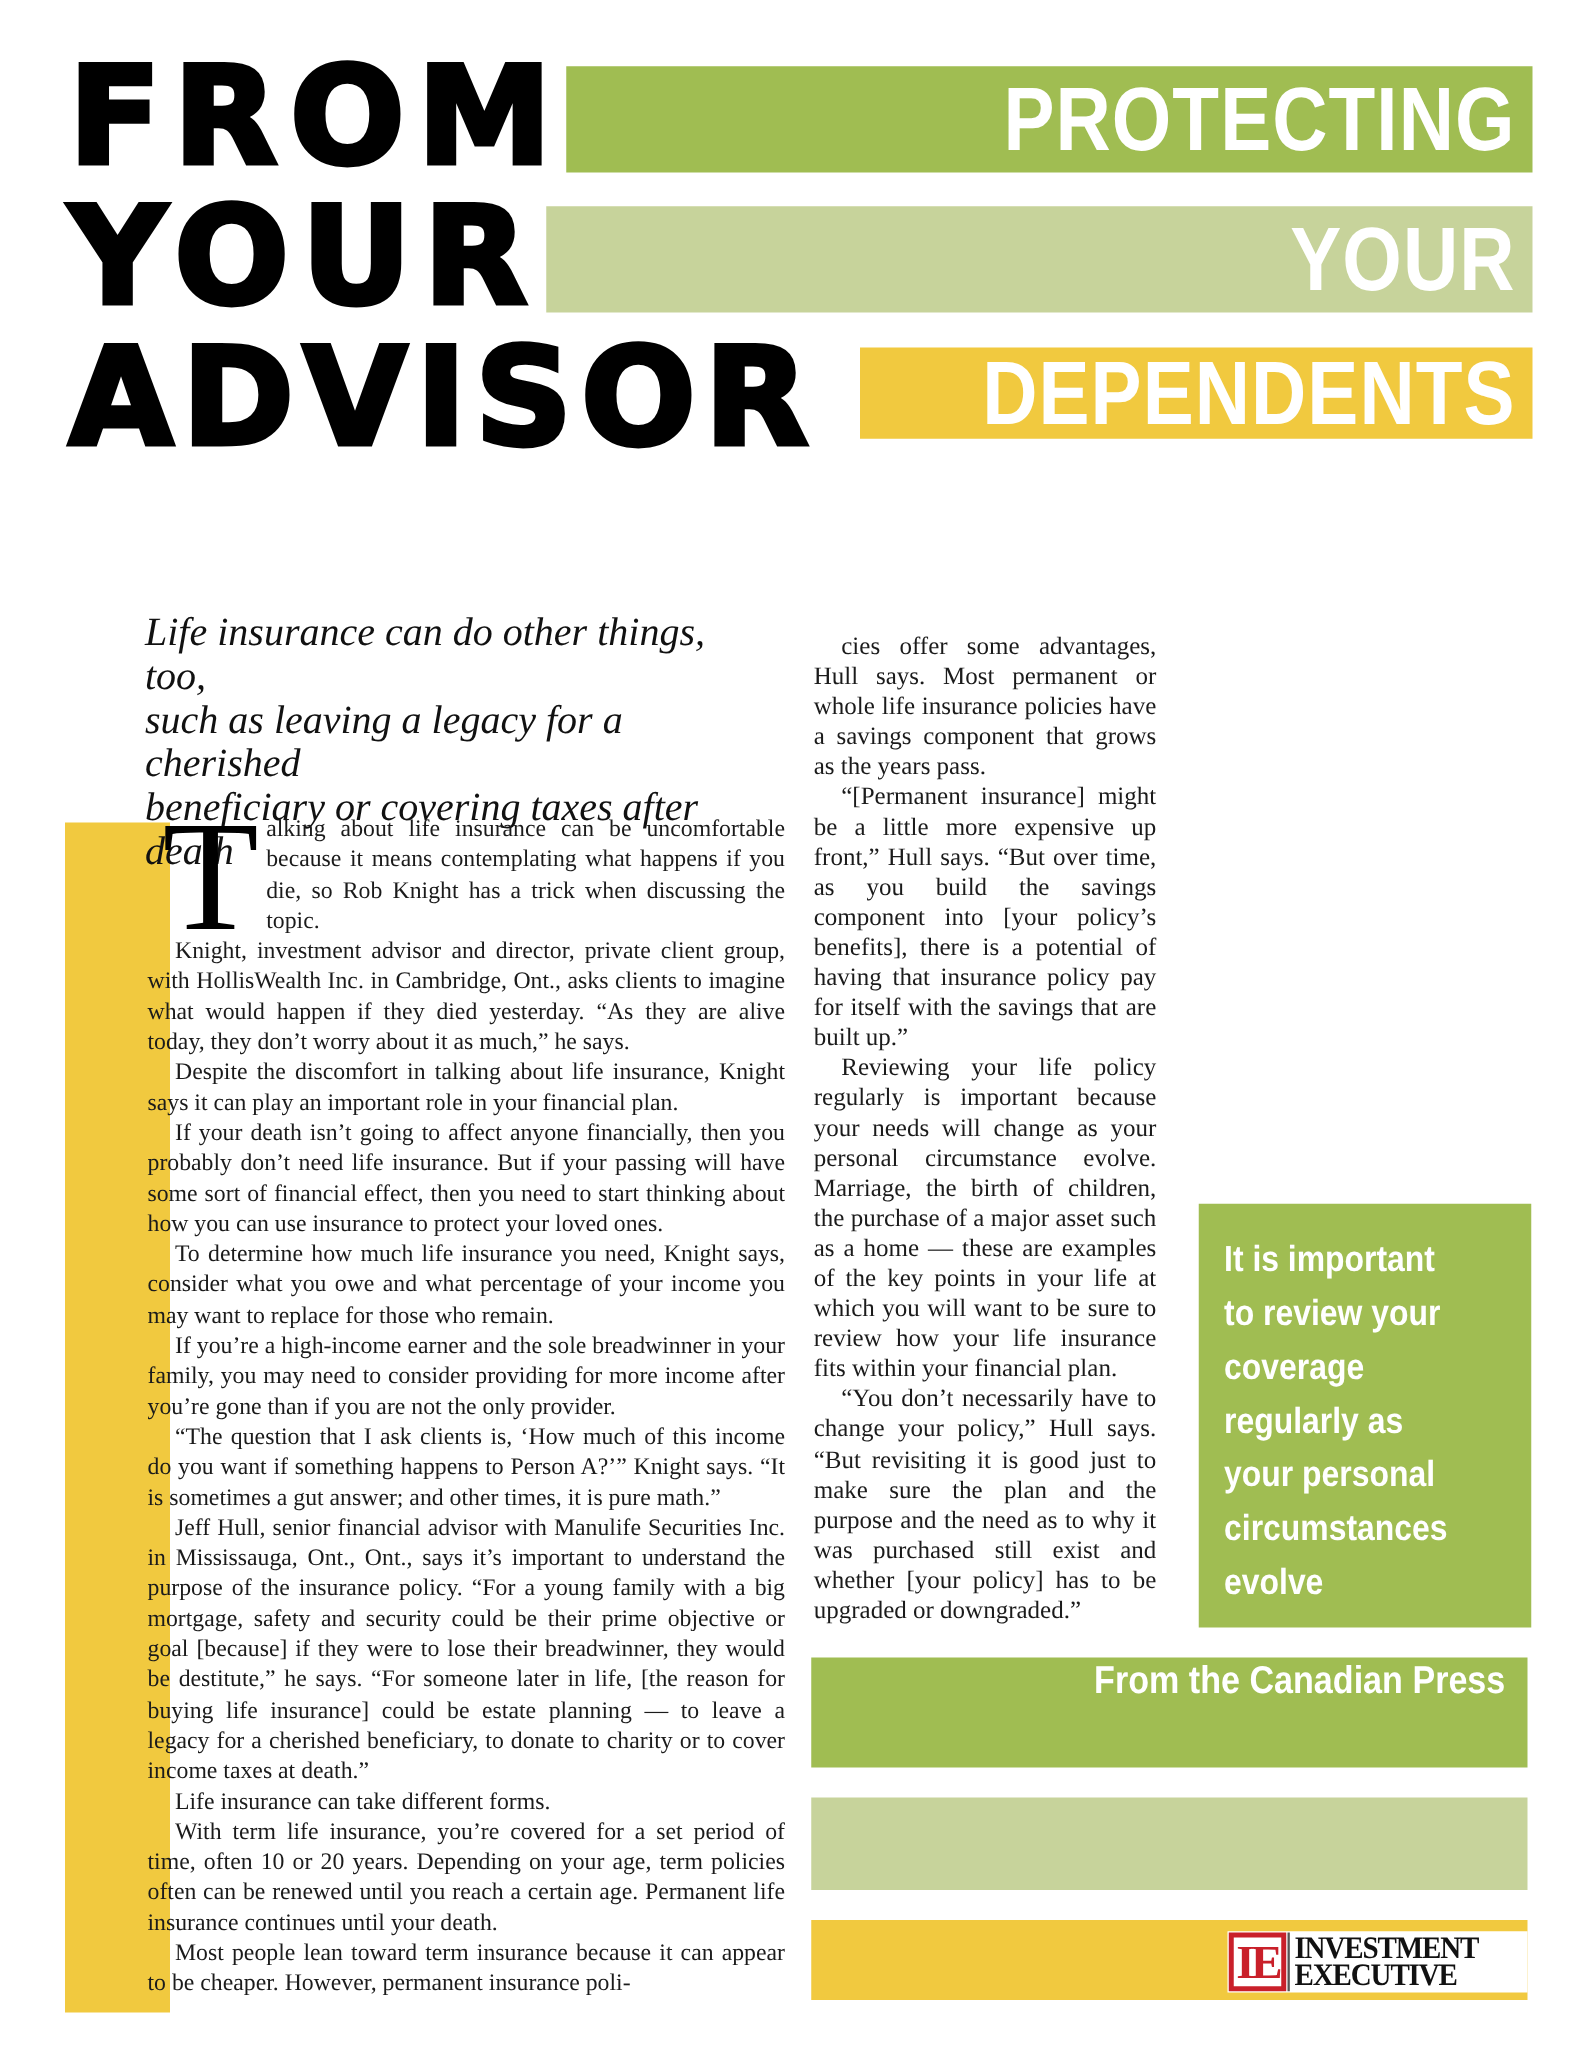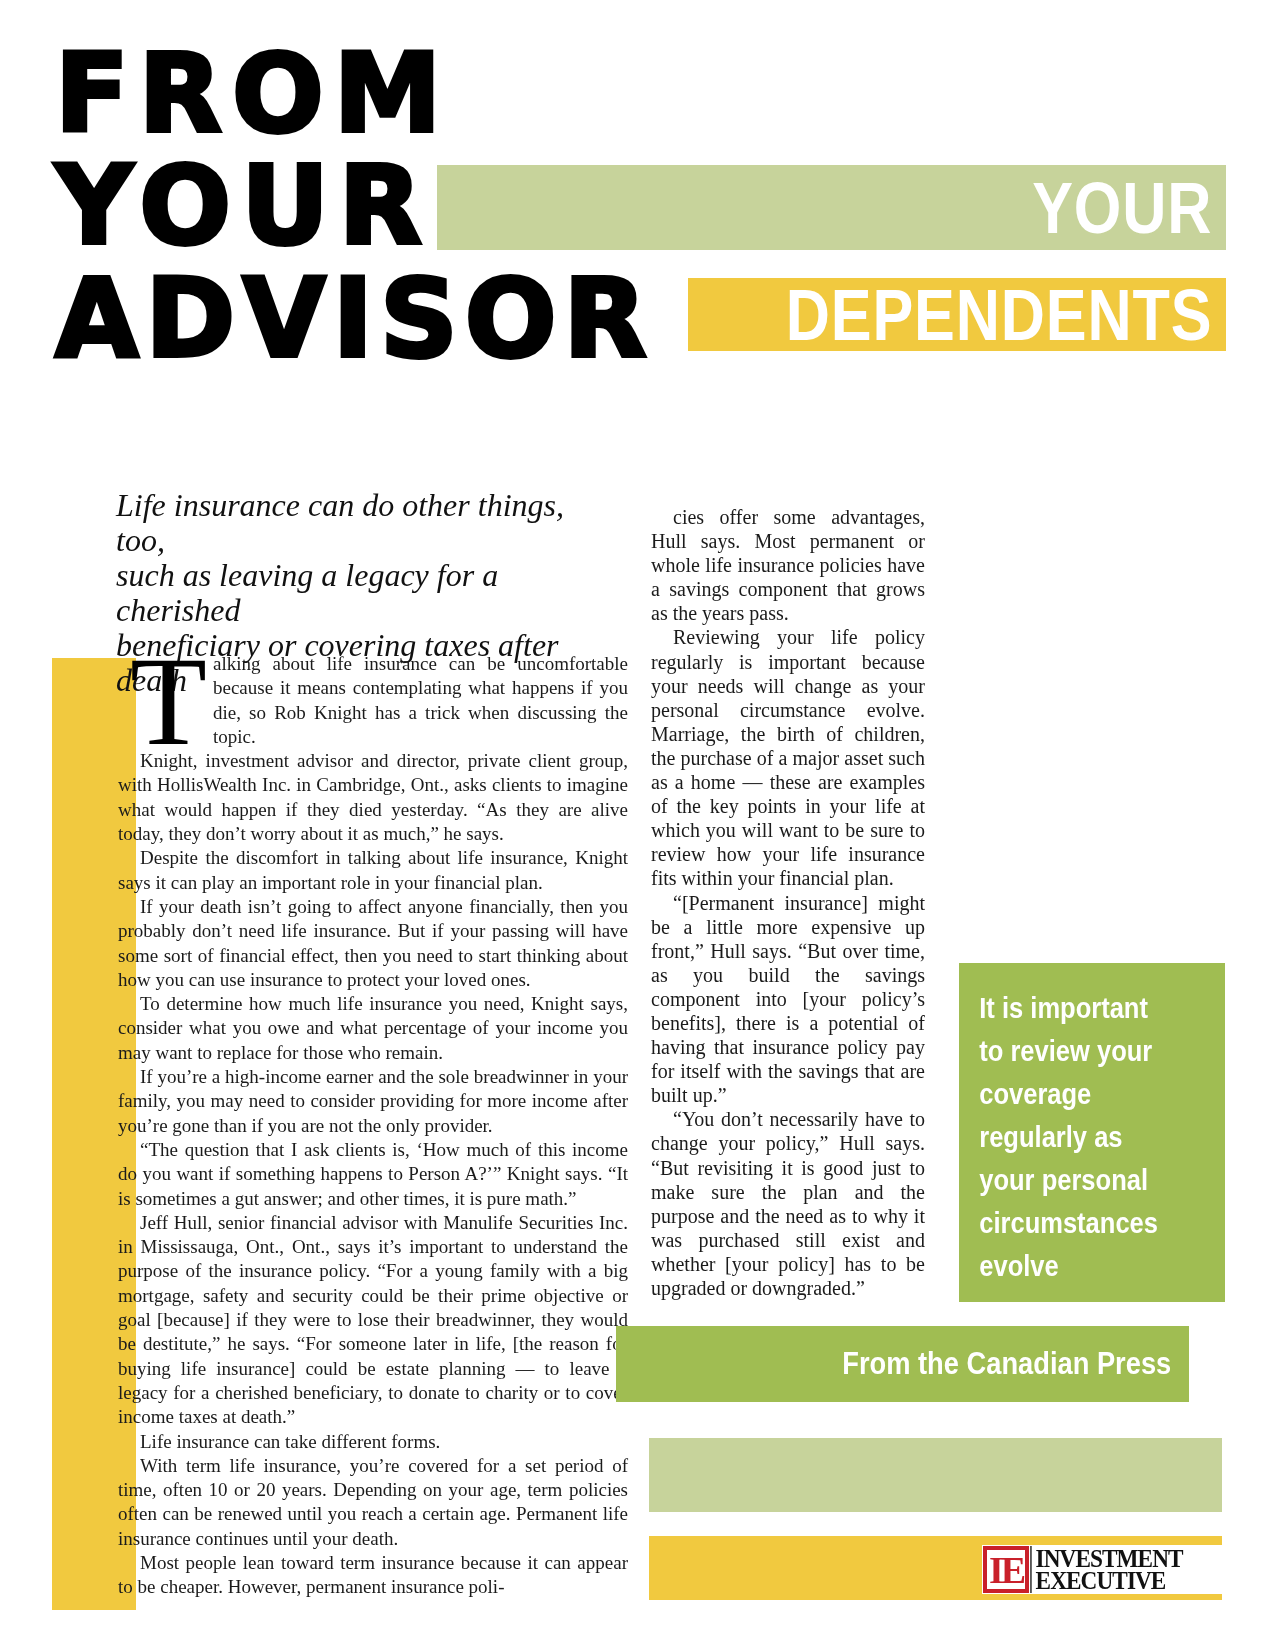--- a/index.html
+++ b/index.html
@@ -56,22 +56,22 @@
   }
   .pullquote .pq-text {
     display:block; padding:24px 0 0 23px; color:#fff; white-space:pre-line;
     font-family:"Liberation Sans", sans-serif; font-weight:bold;
     font-size:29px; line-height:43px;
     transform:scaleX(.88); transform-origin:left top;
   }
 
   
   .credit-bar {
-    position:absolute; left:616px; top:1326px; width:573px; height:76px;
-    background:var(--green); display:flex; align-items:center; justify-content:flex-end; z-index:2;
+    position:absolute; left:649px; top:1326px; width:573px; height:88px;
+    background:var(--green); display:flex; align-items:flex-start; justify-content:flex-end; z-index:2;
   }
   .credit-bar .credit-text {
     color:#fff; font-family:"Liberation Sans", sans-serif; font-weight:bold;
     font-size:31px; padding-right:20px; white-space:nowrap;
     transform:scaleX(.88); transform-origin:right center;
   }
   .strip-lightgreen { position:absolute; left:649px; top:1438px; width:573px; height:74px; background:var(--light_green); z-index:2; }
   .strip-yellow     { position:absolute; left:649px; top:1536px; width:573px; height:64px; background:var(--yellow); z-index:2; }
 
   
@@ -90,20 +90,23 @@
     font-family:"Liberation Serif", serif; font-weight:bold; color:#111;
     font-size:25px; line-height:22px; letter-spacing:-1px;
     transform:scaleX(.93); transform-origin:left center; white-space:nowrap;
   }
 </style>
 </head>
 <body style="--green: #a0bd52; --light_green: #c7d39b; --yellow: #f1c93f; --logo_red: #c9202a; --text: #1b1b1b;">
 
 <div class="page">
 
+  <div class="mast-bar bar-green">
+    <span class="bar-word">PROTECTING</span>
+  </div>
   <div class="mast-bar bar-lightgreen">
     <span class="bar-word">YOUR</span>
   </div>
   <div class="mast-bar bar-yellow">
     <span class="bar-word">DEPENDENTS</span>
   </div>
   <div class="head-word head-from">FROM</div>
   <div class="head-word head-your">YOUR</div>
   <div class="head-word head-advisor">ADVISOR</div>
 
@@ -125,22 +128,22 @@
         <p>Jeff Hull, senior financial advisor with Manulife Securities Inc. in Mississauga, Ont., Ont., says it’s important to understand the purpose of the insurance policy. “For a young family with a big mortgage, safety and security could be their prime objective or goal [because] if they were to lose their breadwinner, they would be destitute,” he says. “For someone later in life, [the reason for buying life insurance] could be estate planning — to leave a legacy for a cherished beneficiary, to donate to charity or to cover income taxes at death.”</p>
         <p>Life insurance can take different forms.</p>
         <p>With term life insurance, you’re covered for a set period of time, often 10 or 20 years. Depending on your age, term policies often can be renewed until you reach a certain age. Permanent life insurance continues until your death.</p>
         <p>Most people lean toward term insurance because it can appear to be cheaper. However, permanent insurance poli-</p>
       </div>
   </div>
 
   <div class="col col-right">
     <div>
         <p>cies offer some advantages, Hull says. Most permanent or whole life insurance policies have a savings component that grows as the years pass.</p>
+        <p>“[Permanent insurance] might be a little more expensive up front,” Hull says. “But over time, as you build the savings component into [your policy’s benefits], there is a potential of having that insurance policy pay for itself with the savings that are built up.”</p>
         <p>Reviewing your life policy regularly is important because your needs will change as your personal circumstance evolve. Marriage, the birth of children, the purchase of a major asset such as a home — these are examples of the key points in your life at which you will want to be sure to review how your life insurance fits within your financial plan.</p>
-        <p>“[Permanent insurance] might be a little more expensive up front,” Hull says. “But over time, as you build the savings component into [your policy’s benefits], there is a potential of having that insurance policy pay for itself with the savings that are built up.”</p>
         <p>“You don’t necessarily have to change your policy,” Hull says. “But revisiting it is good just to make sure the plan and the purpose and the need as to why it was purchased still exist and whether [your policy] has to be upgraded or downgraded.”</p>
       </div>
   </div>
 
   <div class="pullquote">
     <span class="pq-text">It is important
 to review your
 coverage
 regularly as
 your personal

